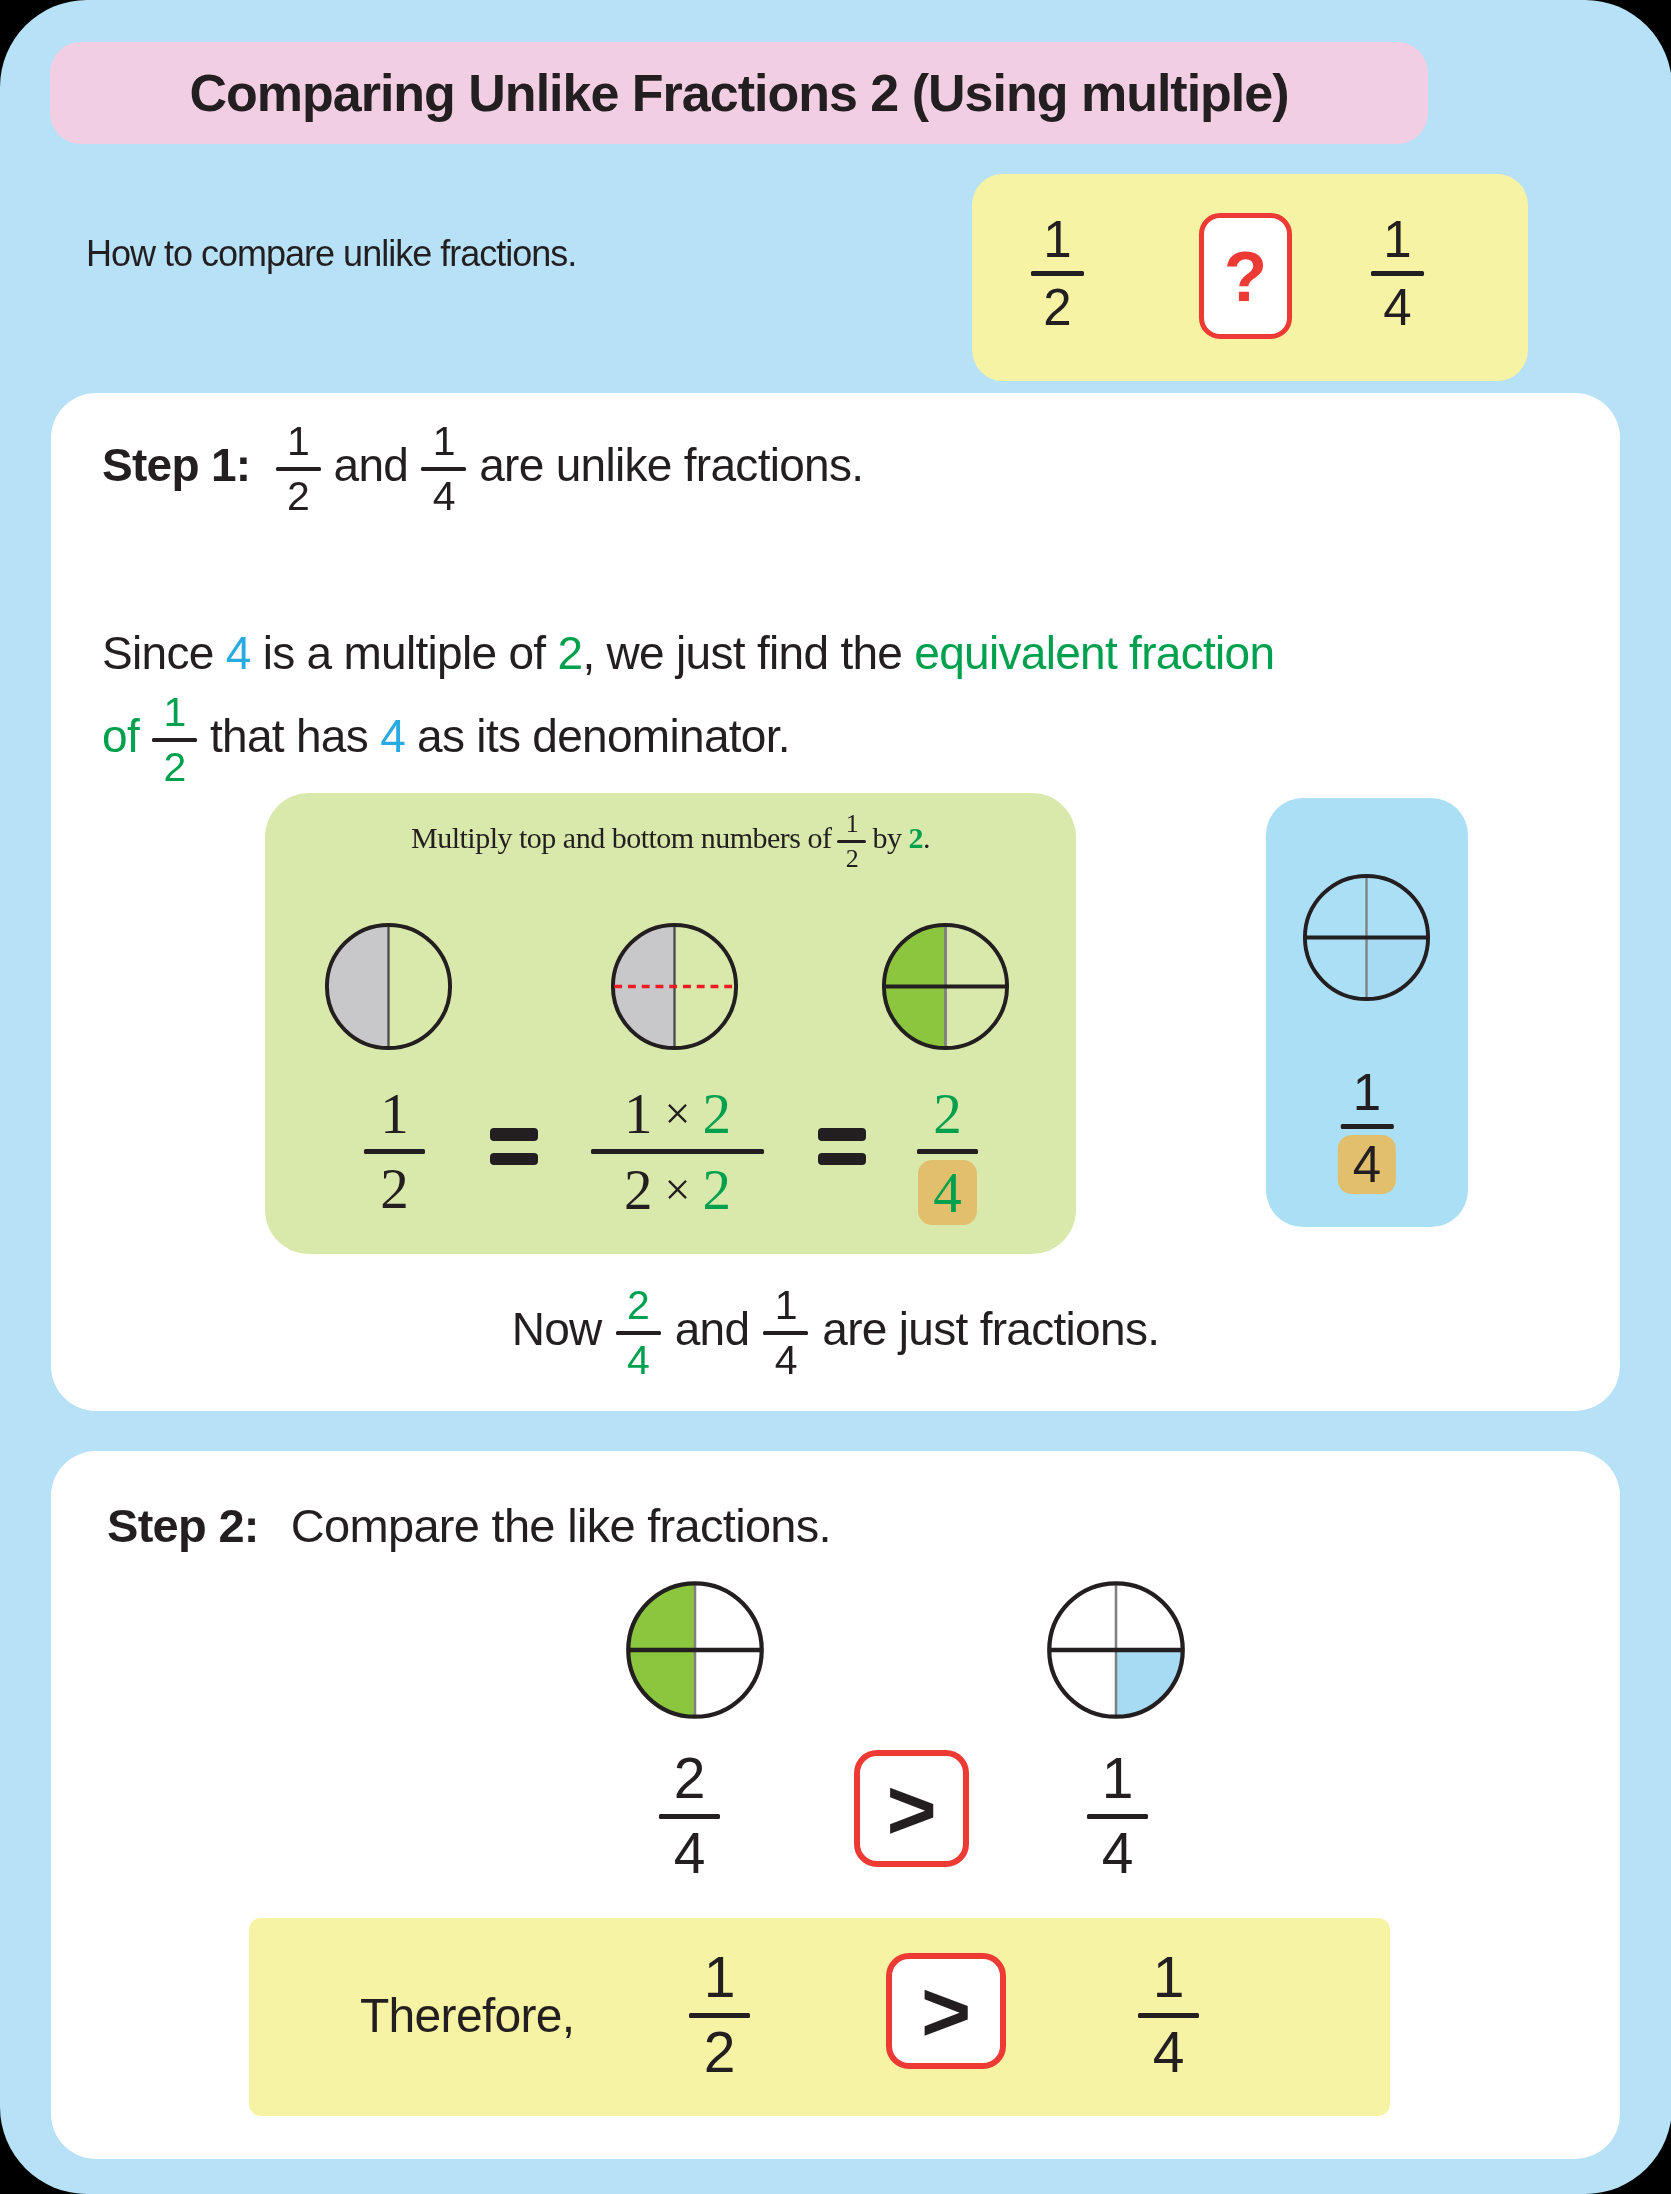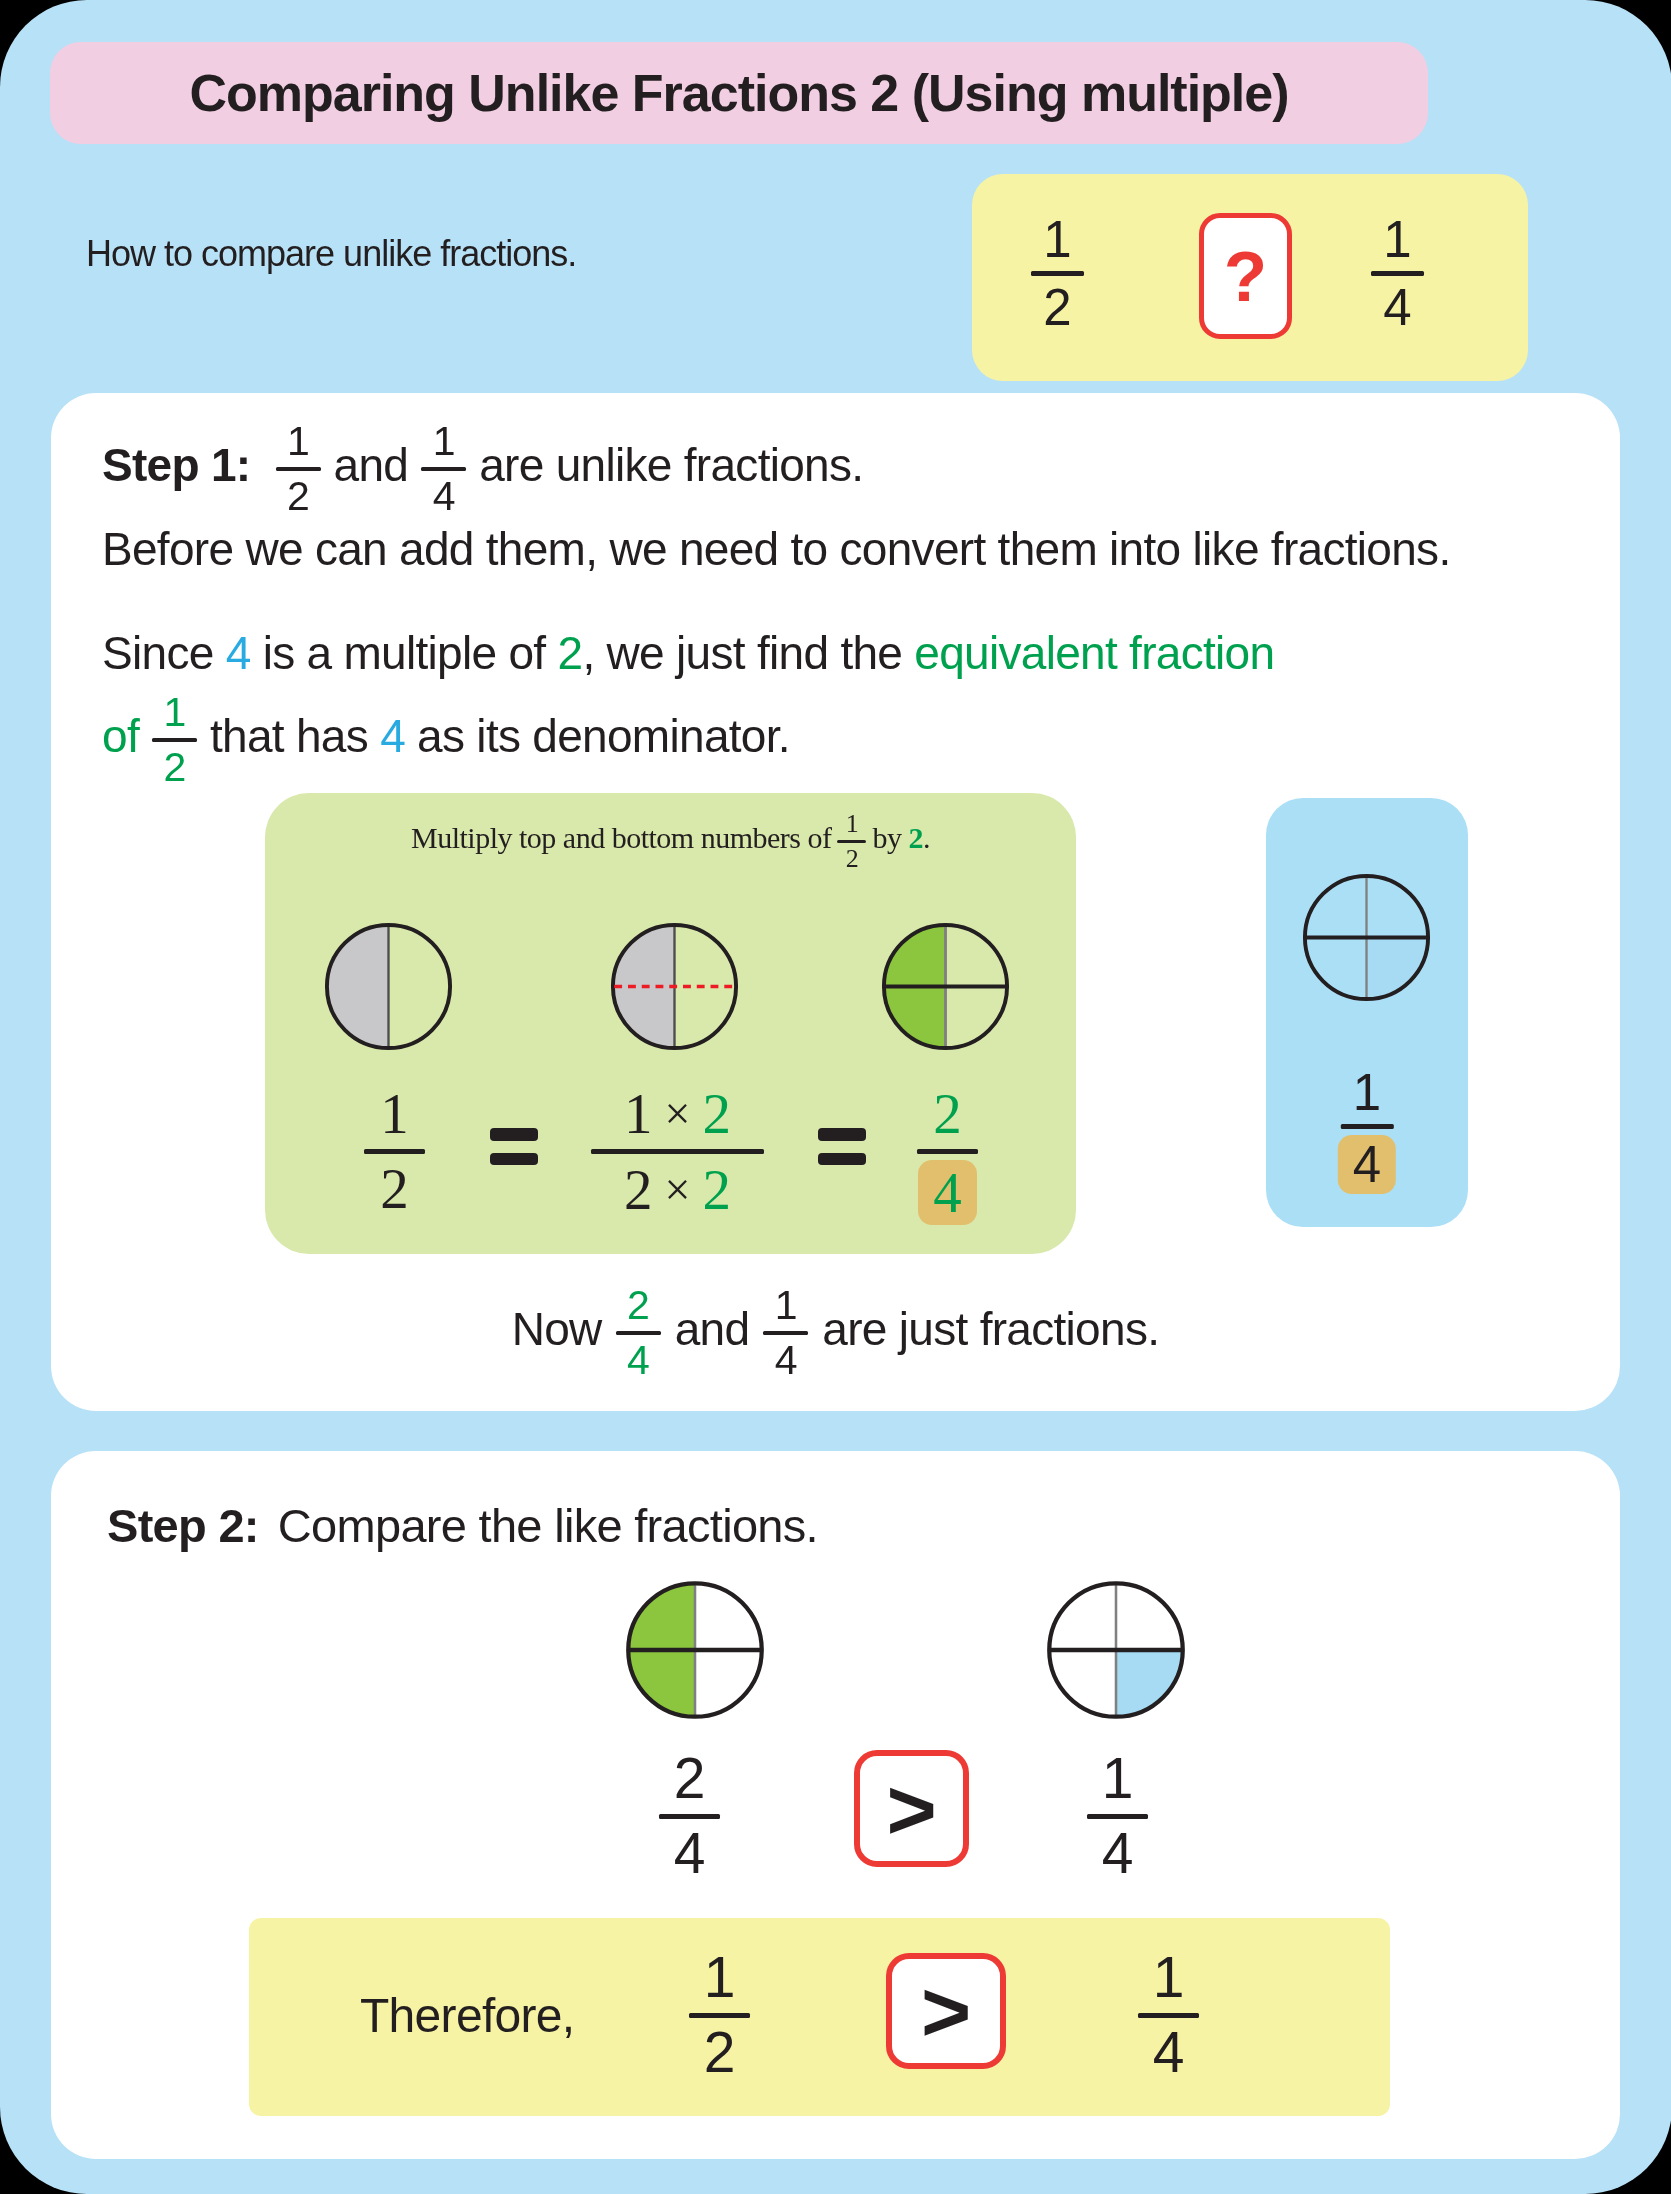--- a/index.html
+++ b/index.html
@@ -98,21 +98,21 @@
   #panel-frac { position:absolute; left:50%; transform:translateX(-50%); top:269px; }
 
   #now-line {
     position:absolute; left:0; top:892px; width:100%; text-align:center;
     font-size:46px; letter-spacing:-0.7px; white-space:nowrap;
   }
   #now-line .frac { margin:0 14px; }
 
   
   #s2-title { position:absolute; left:56px; top:47px; font-size:47px; letter-spacing:-0.7px; white-space:nowrap; }
-  #s2-title .title-text { margin-left:19px; }
+  #s2-title .title-text { margin-left:32px; }
   .pc-big { position:absolute; width:142px; height:142px; }
   #pc5 { left:573px; top:128px; }
   #pc6 { left:994px; top:128px; }
 
   #cmp-f1 { position:absolute; left:608px; top:299px; }
   #cmp-gt { position:absolute; left:803px; top:299px; width:115px; height:117px; }
   #cmp-f2 { position:absolute; left:1036px; top:299px; }
   .gt-box {
     background:#fff; border:6.5px solid #ee3a34; border-radius:23px;
     display:flex; align-items:center; justify-content:center;
@@ -164,21 +164,20 @@
         <span class="num">1</span>
         <span class="bar"></span>
         <span class="den">2</span>
       </span><span>and</span><span class="frac f80">
         <span class="num">1</span>
         <span class="bar"></span>
         <span class="den">4</span>
       </span><span>are unlike fractions.</span>
     </div>
 
-    <div class="tline" id="s1-line2">Before we can add them, we need to convert them into like fractions.</div>
 
     <div class="tline" id="s1-line3">
       <span>Since </span><span class="blue">4</span><span> is a multiple of </span><span class="green">2</span><span>, we just find the </span><span class="green">equivalent fraction</span>
     </div>
 
     <div class="tline" id="s1-line4">
       <span class="green">of</span><span class="frac f80">
         <span class="num green">1</span>
         <span class="bar"></span>
         <span class="den green">2</span>

